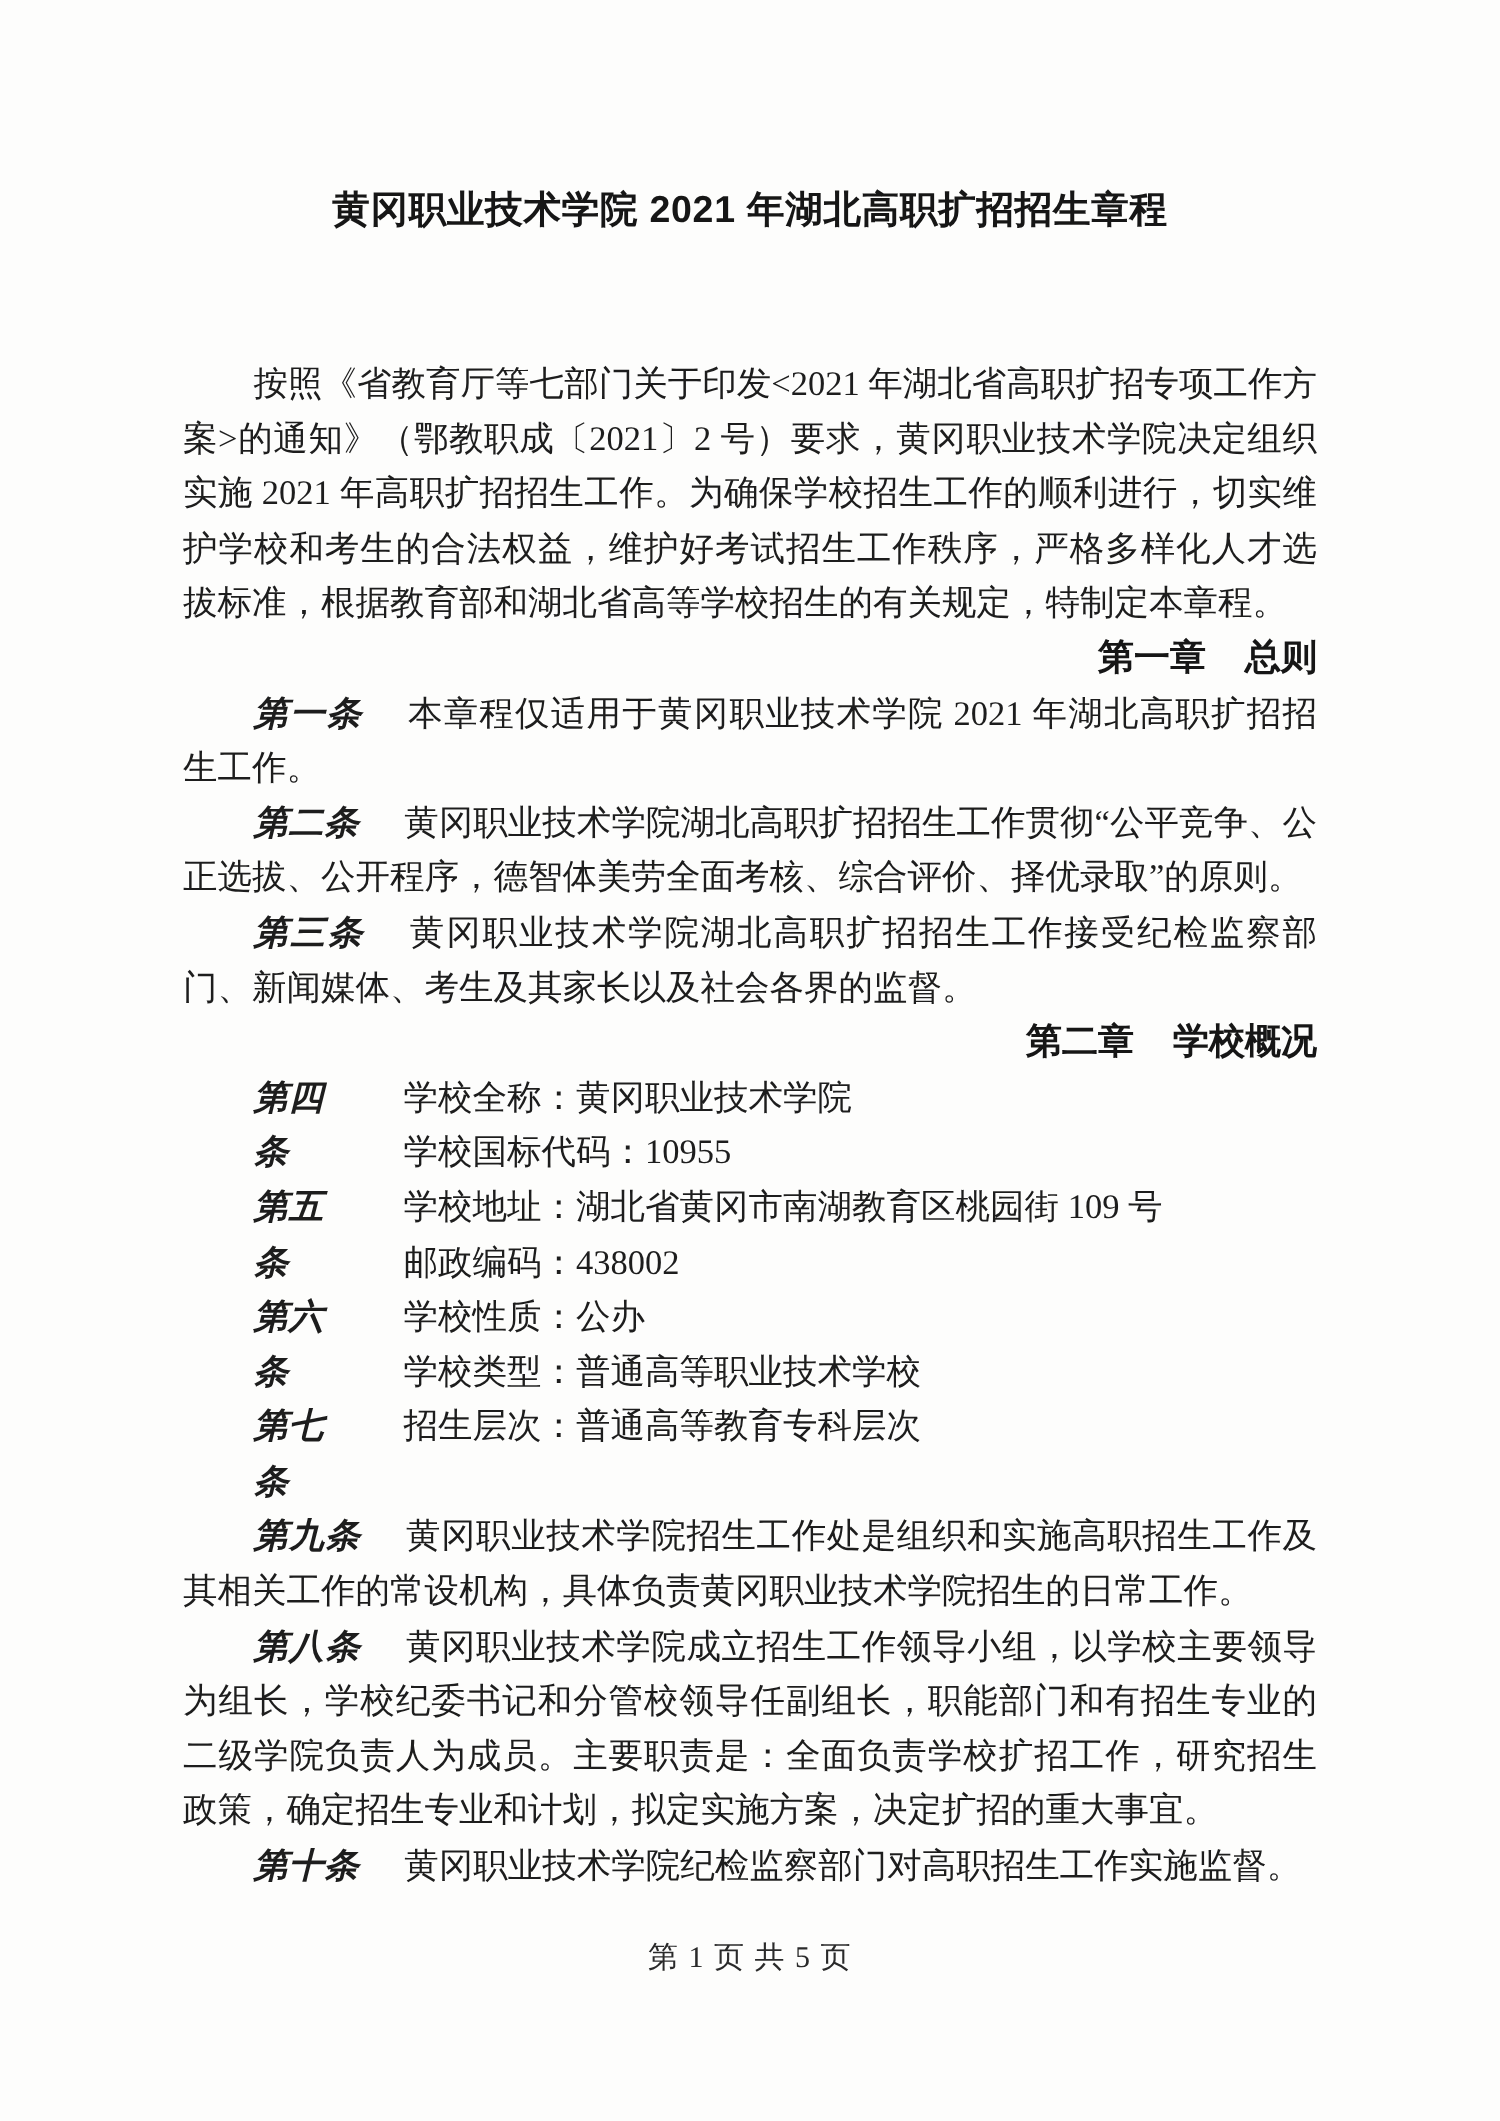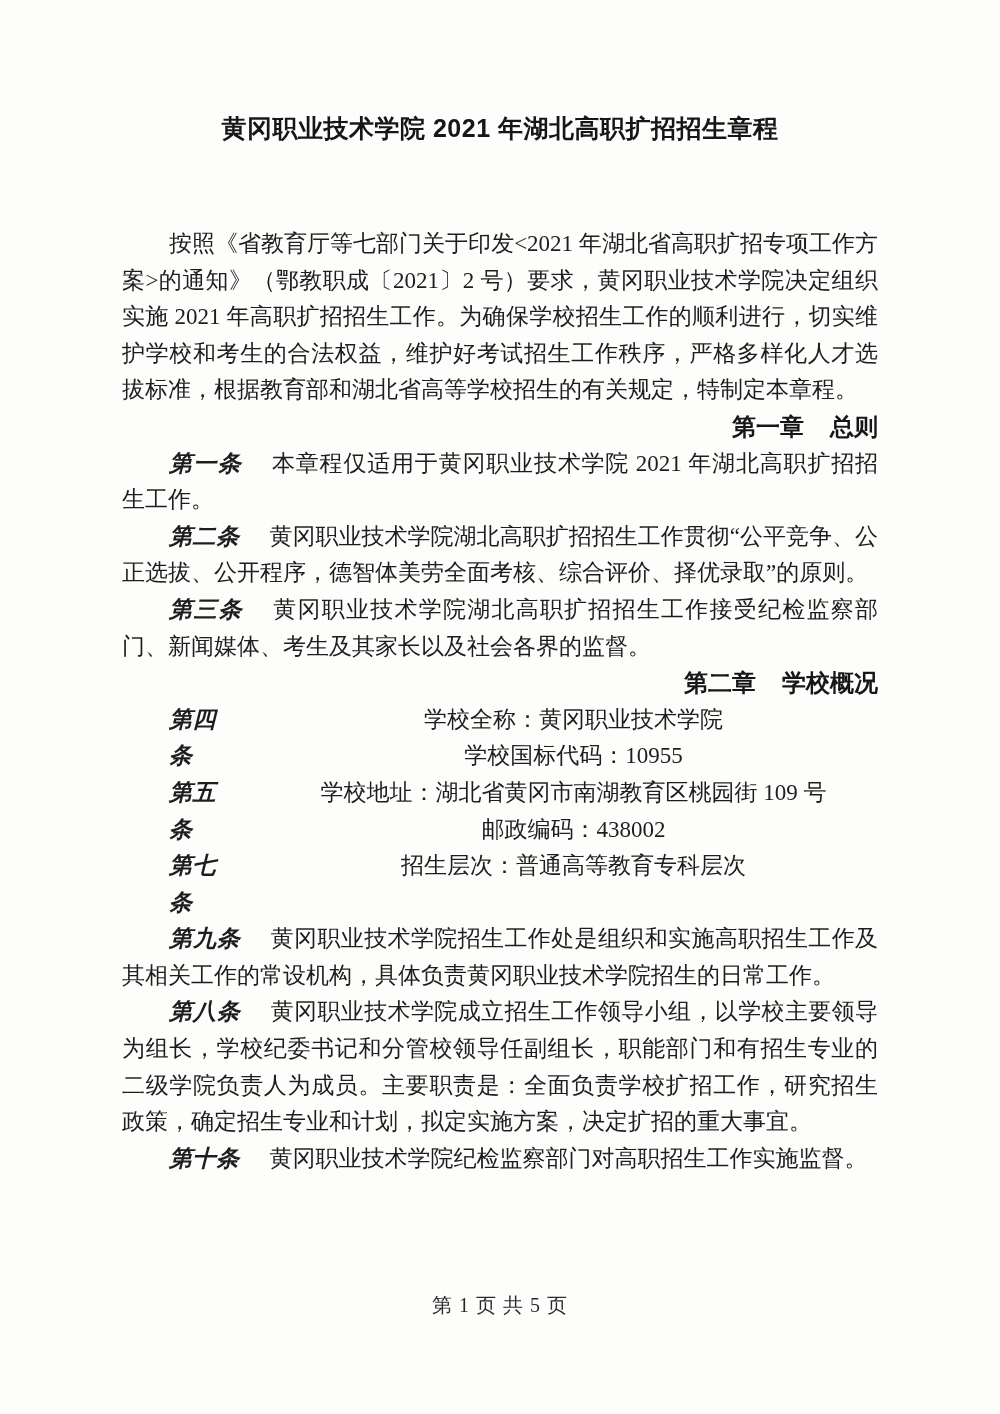--- a/index.html
+++ b/index.html
@@ -10,21 +10,21 @@
     margin: 0 auto;
     background: #fdfdfc;
     color: #1d1d1d;
     font-family: "Liberation Serif", "DejaVu Serif", serif;
     font-size: 23px;
     line-height: 36.6px;
     overflow: hidden;
   }
   .content { padding: 0 122px; }
   .doc-title {
-    margin: 4px;
+    margin: 16px;
     padding-top: 104px;
     font-family: "Liberation Sans", "DejaVu Sans", sans-serif;
     font-weight: 700;
     font-size: 25px;
     line-height: 40px;
     text-align: center;
     color: #161616;
     letter-spacing: 0.5px;
   }
   .para {
@@ -52,21 +52,21 @@
   .hang {
     display: flex;
     padding-left: 47px;
     margin: 0;
   }
   .hang .label {
     flex: 0 0 70px;
     width: 70px;
     margin-right: 30px;
   }
-  .hlines { flex: 1 1 auto; text-align: center; }
+  .hlines { flex: 1 1 auto; }
   .hline { white-space: nowrap; }
   .footer {
     position: absolute;
     top: 1295px;
     left: 0;
     width: 100%;
     text-align: center;
     font-size: 20px;
     line-height: 20px;
     letter-spacing: 1px;
@@ -102,20 +102,27 @@
     </div>
 
     <div class="hang">
       <span class="label">第五条</span>
       <div class="hlines">
         <div class="hline">学校地址：湖北省黄冈市南湖教育区桃园街 109 号</div>
         <div class="hline">邮政编码：438002</div>
       </div>
     </div>
 
+    <div class="hang">
+      <span class="label">第六条</span>
+      <div class="hlines">
+        <div class="hline">学校性质：公办</div>
+        <div class="hline">学校类型：普通高等职业技术学校</div>
+      </div>
+    </div>
 
     <div class="hang">
       <span class="label">第七条</span>
       <div class="hlines">
         <div class="hline">招生层次：普通高等教育专科层次</div>
       </div>
     </div>
 
     <p class="para"><span class="label">第九条</span><span class="atext">黄冈职业技术学院招生工作处是组织和实施高职招生工作及其相关工作的常设机构，具体负责黄冈职业技术学院招生的日常工作。</span></p>
 

